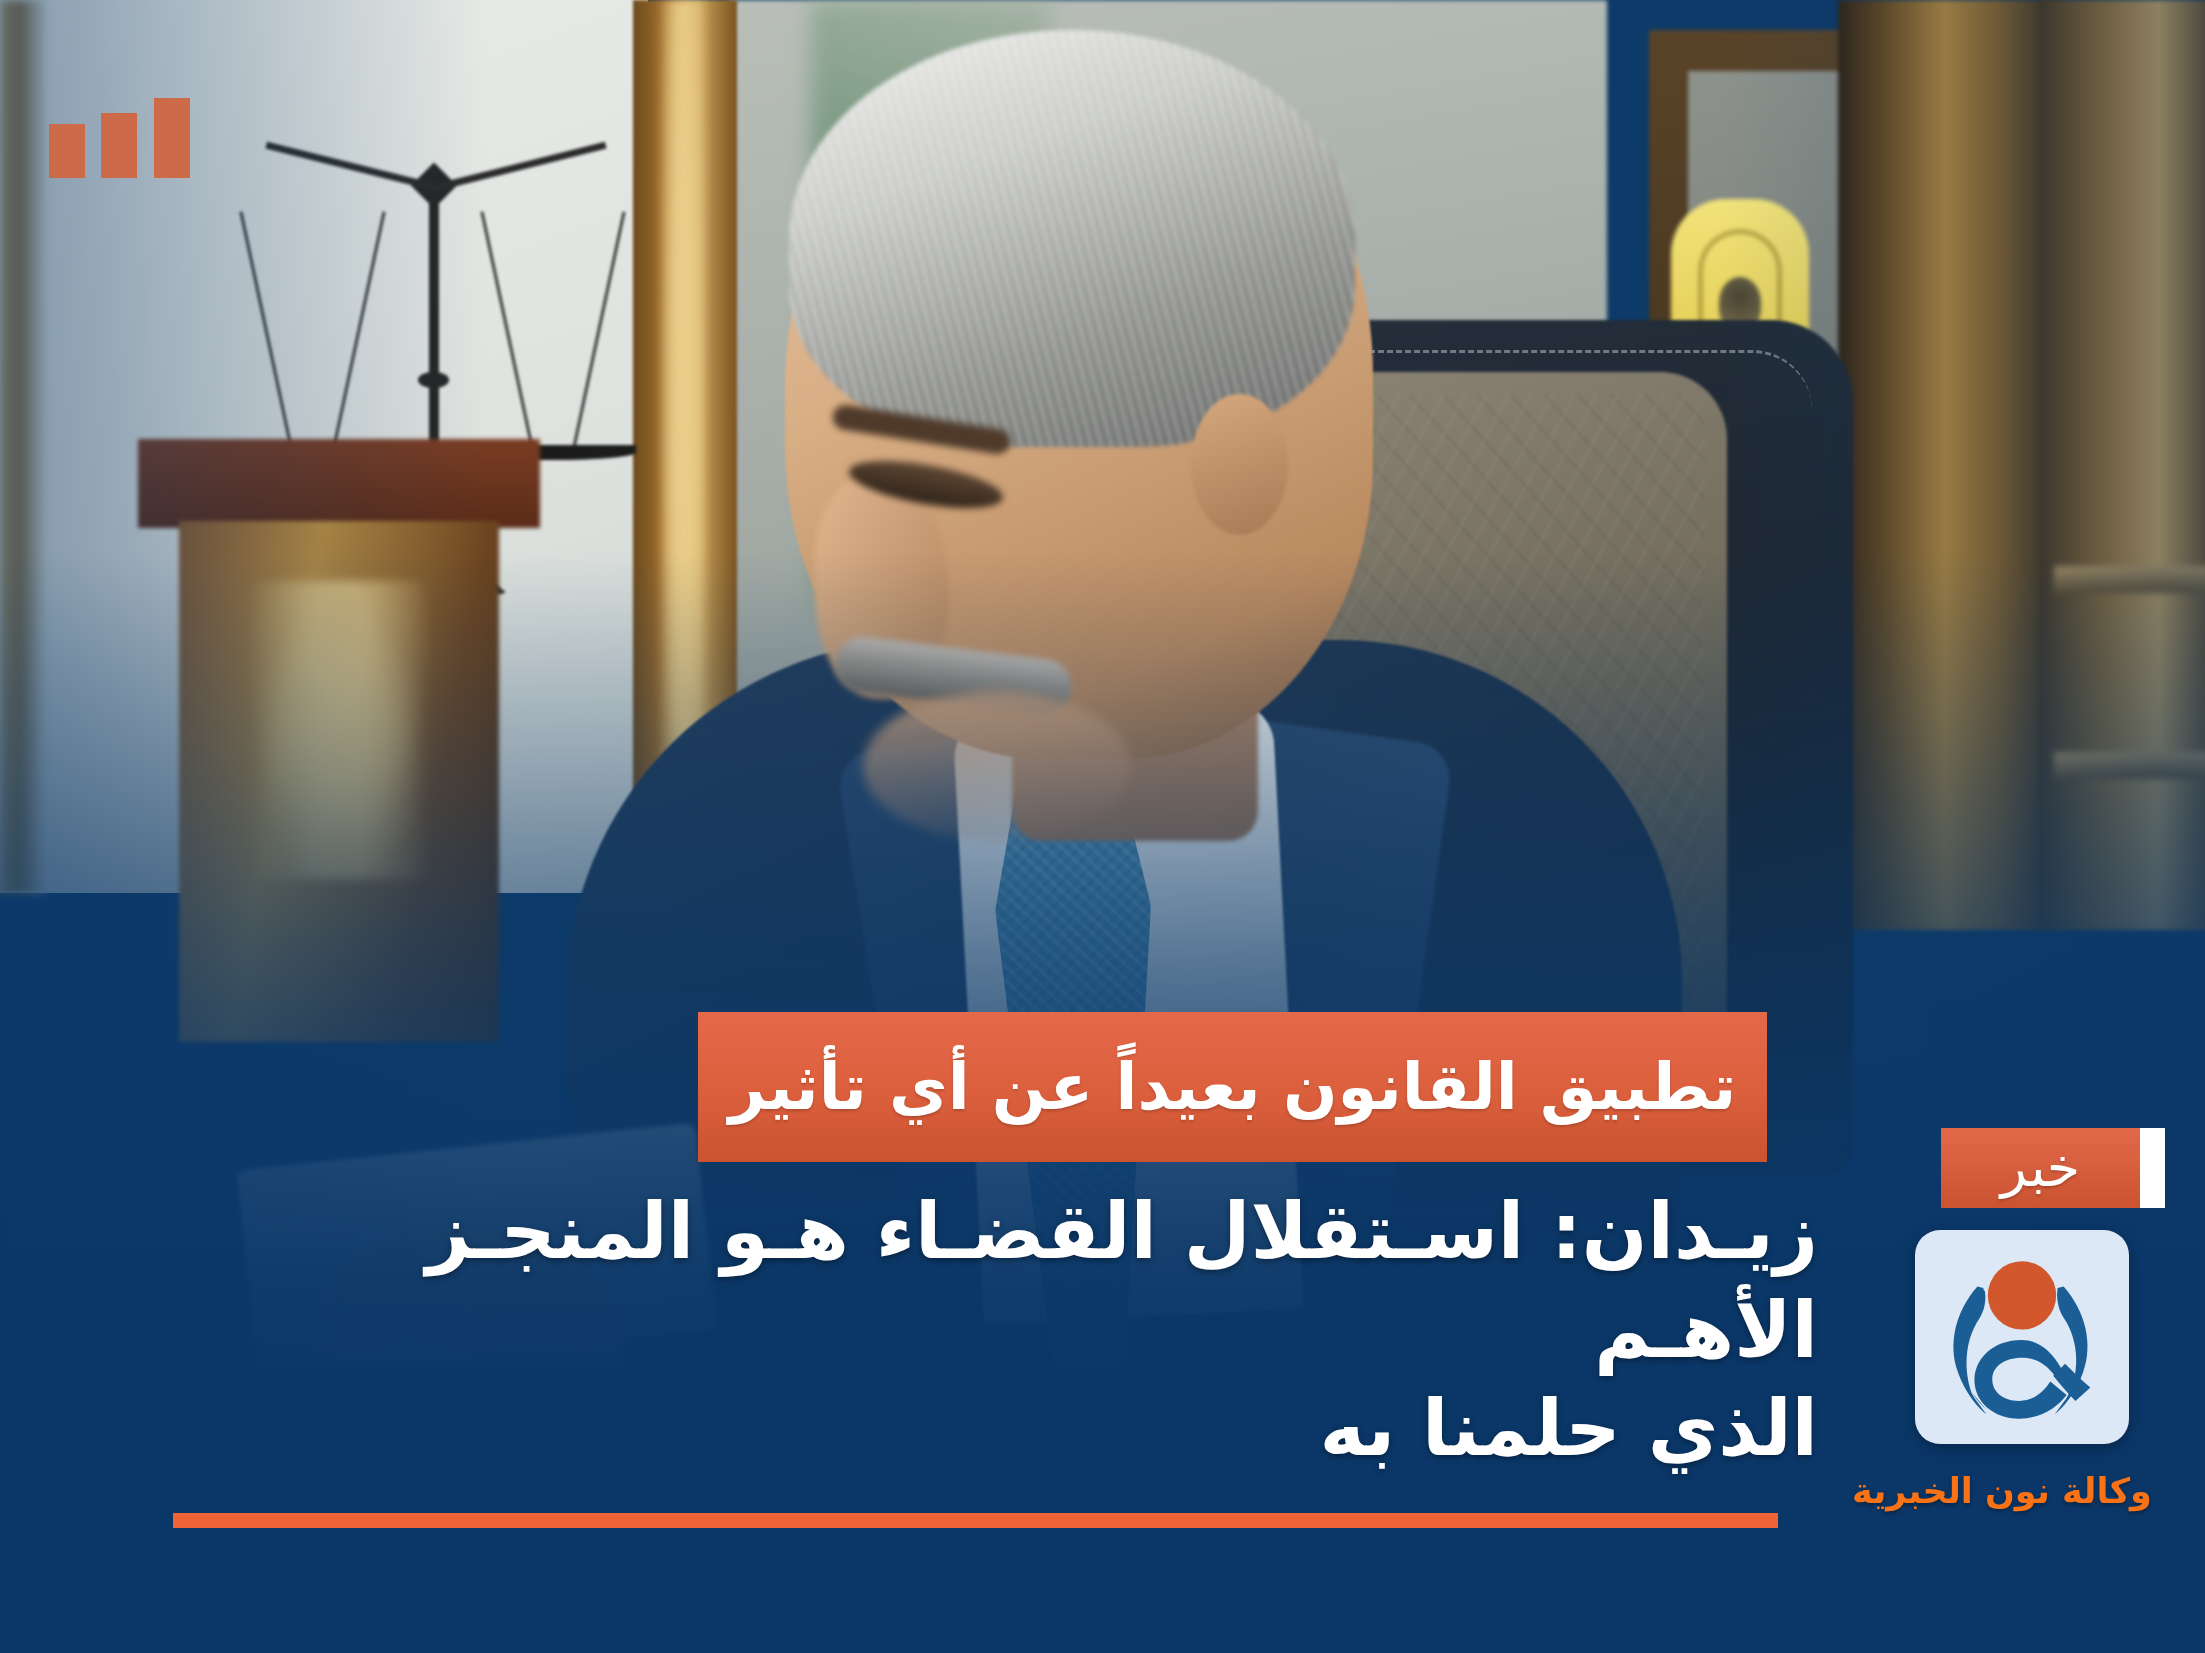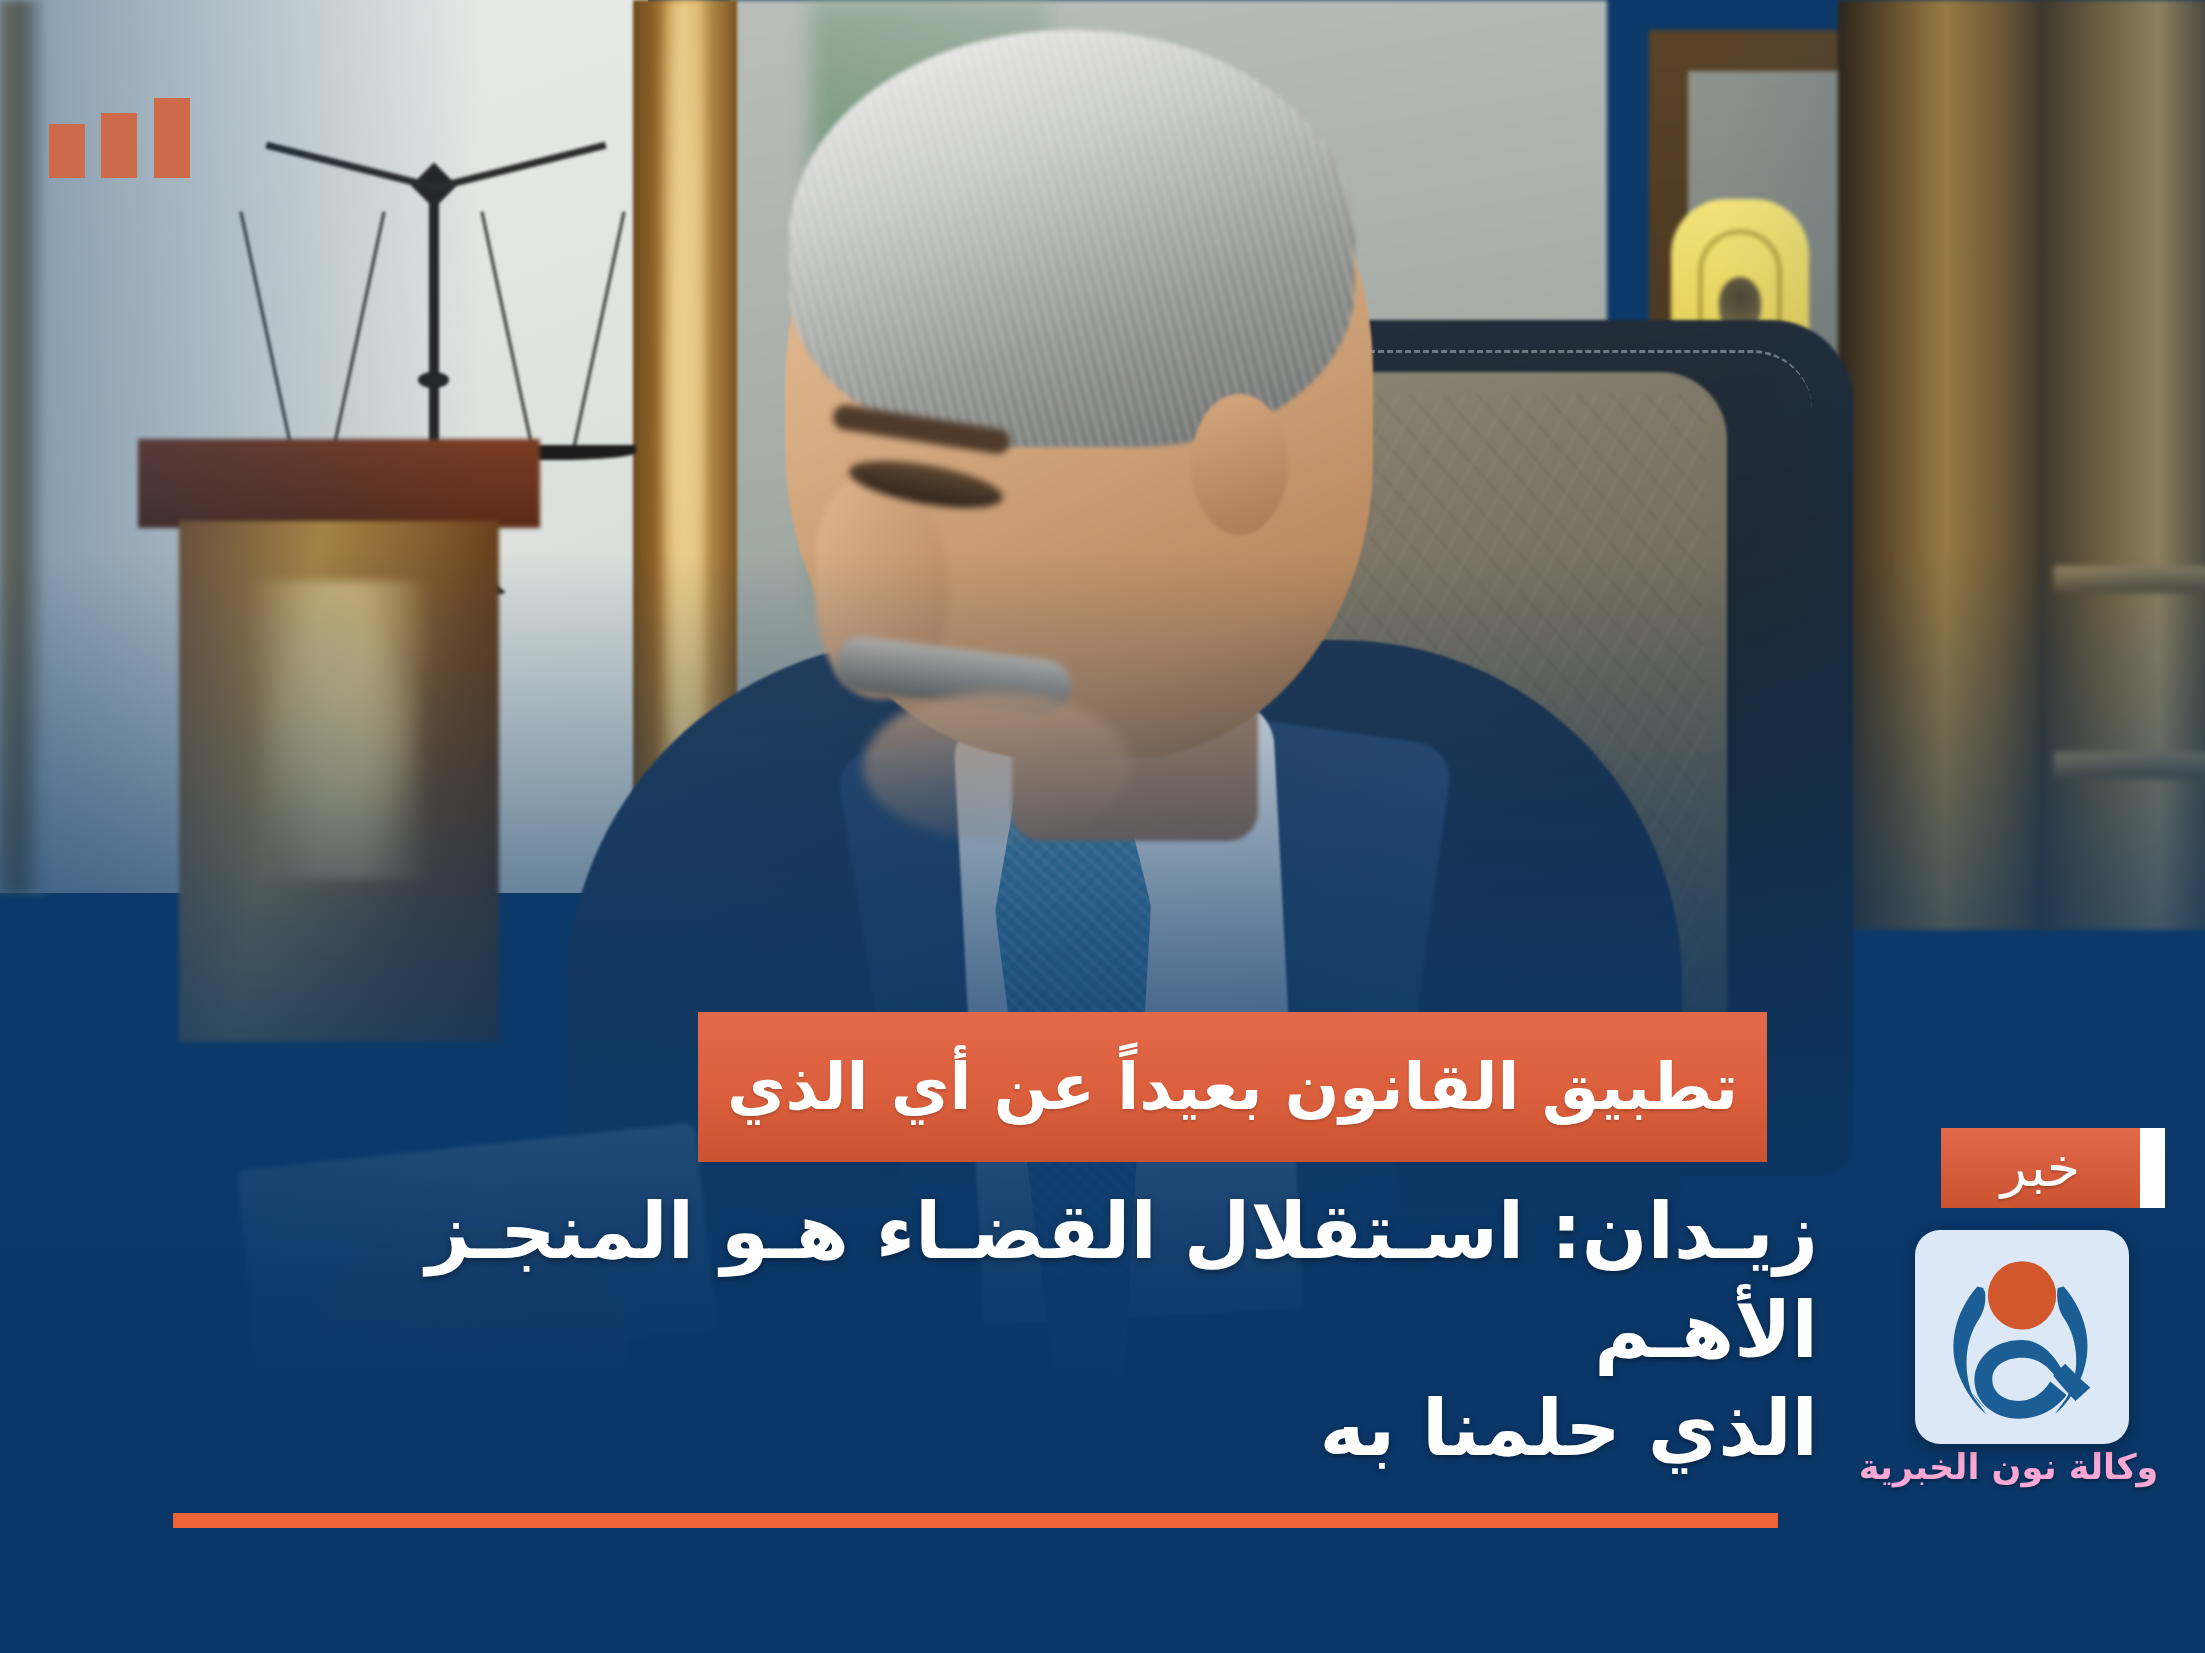--- a/index.html
+++ b/index.html
@@ -333,21 +333,21 @@
   .news-badge .tick{ width:25px; height:80px; background:#fff; }
 
   .logo-tile{
     margin:22px 36px 0 auto; width:214px; height:214px;
     background:#dce8f5; border-radius:25px; position:relative;
     box-shadow:0 4.5px 13.4px rgba(0,0,0,.28);
   }
   .logo-tile svg{ position:absolute; inset:0; width:100%; height:100%; }
 
   .brand-name{
-    margin-top:3px; text-align:center; color:#f9a8d4;
+    margin-top:27px; text-align:left; color:#f97316;
     font-size:35px; font-weight:700; letter-spacing:0;
     text-shadow:0 1.5px 4.5px rgba(0,0,0,.35);
     direction:rtl;
   }
 </style>
 </head>
 <body>
 
 <div id="card">
 
@@ -415,21 +415,21 @@
   <div class="blue-wash"></div>
   <div class="side-wash"></div>
 
   <div class="barmark">
     <i></i>
     <i></i>
     <i></i>
   </div>
 
   <div class="kicker">
-    <span>تطبيق القانون بعيداً عن أي الذي</span>
+    <span>تطبيق القانون بعيداً عن أي تأثير</span>
   </div>
 
   <div class="headline">
     <span class="l1">زيـدان: اسـتقلال القضـاء هـو المنجـز الأهـم</span>
     <span class="l2">الذي حلمنا به</span>
   </div>
 
   <div class="rule"></div>
 
   <div class="brand">

